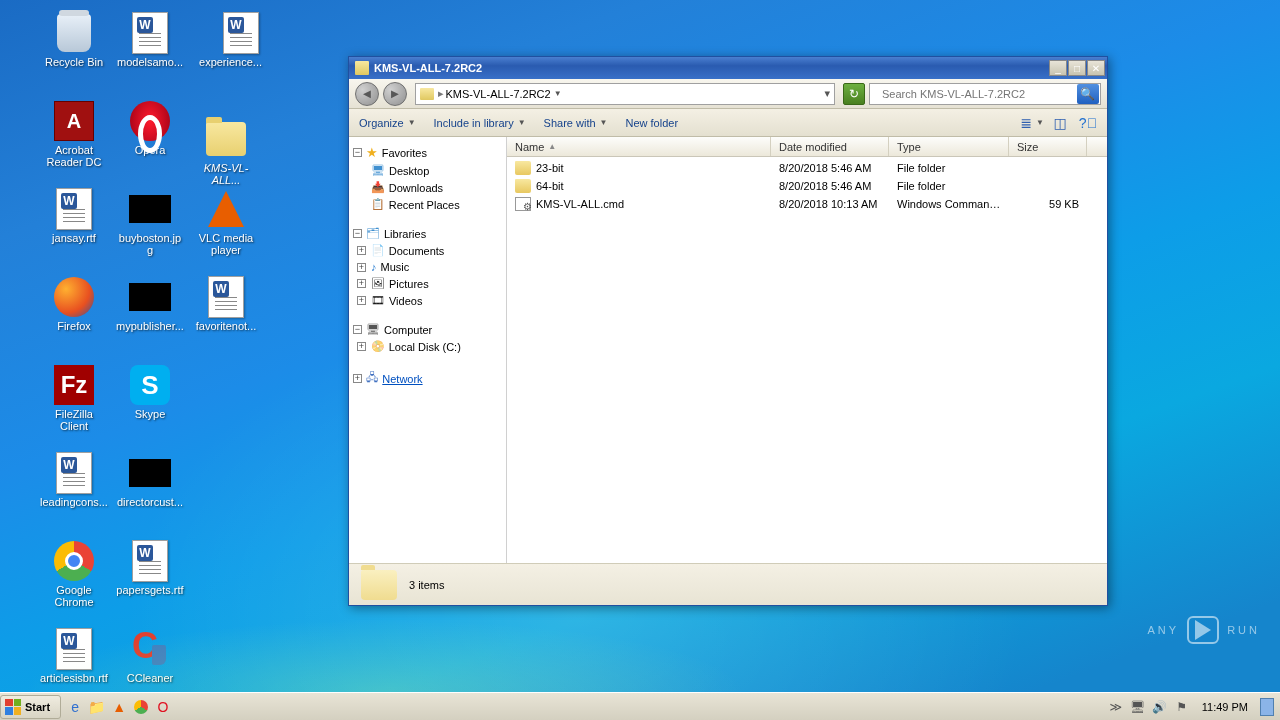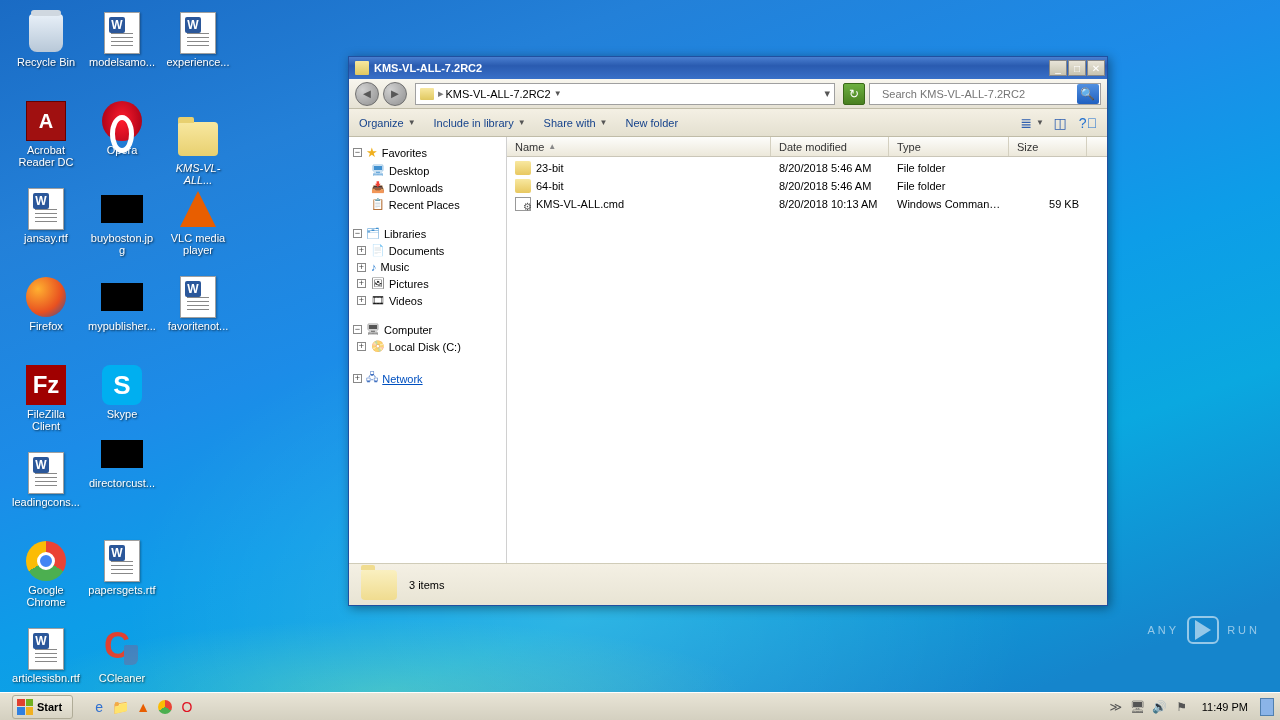--- a/index.html
+++ b/index.html
@@ -1,20 +1,20 @@
 <!DOCTYPE html>
 <html><head>
 <meta charset="utf-8">
 <style>
 *{box-sizing:border-box;margin:0;padding:0;font-family:"Segoe UI",Tahoma,sans-serif;font-size:11px;}
 body{width:1280px;height:720px;overflow:hidden;position:relative;background:radial-gradient(ellipse 900px 600px at 45% 85%,rgba(255,255,255,0.15) 0%,transparent 50%),linear-gradient(160deg,#1a6bc4 0%,#2380d8 20%,#1c8ce8 40%,#0d9de8 55%,#0aa8e0 70%,#1585cc 90%);}
 .desktop{position:absolute;inset:0 0 28px 0;}
 .desktop::after{content:"";position:absolute;left:0;right:0;bottom:0;height:180px;background:radial-gradient(ellipse 600px 120px at 30% 100%,rgba(190,255,140,0.25) 0%,transparent 60%);}
 .desktop-icons{position:absolute;top:0;left:0;display:flex;flex-direction:column;flex-wrap:wrap;height:660px;width:300px;gap:0;}
-.dicon{width:72px;height:80px;display:flex;flex-direction:column;align-items:center;justify-content:flex-start;padding-top:6px;color:#fff;text-align:center;cursor:pointer;}
+.dicon{width:72px;height:80px;display:flex;flex-direction:column;align-items:center;justify-content:flex-start;padding-top:6px;color:#fff;text-align:center;cursor:pointer;margin-left:28px;}
 .dicon .ic{width:42px;height:42px;margin-bottom:2px;display:flex;align-items:center;justify-content:center;font-size:28px;}
 .dicon .lbl{text-shadow:1px 1px 2px rgba(0,0,0,0.7);line-height:12px;max-width:68px;word-wrap:break-word;}
 
 .bin{background:linear-gradient(#e8f0f8,#b8c8d8);border-radius:4px 4px 8px 8px;width:34px;height:38px;position:relative;}
 .bin::before{content:"";position:absolute;top:-4px;left:2px;right:2px;height:6px;background:#d0d8e0;border-radius:3px;}
 .adobe{background:#a01010;width:40px;height:40px;display:flex;align-items:center;justify-content:center;color:#fff;font-size:20px;font-weight:bold;border:1px solid #600;}
 .word{background:#fff;width:36px;height:42px;border:1px solid #a0a0a0;position:relative;box-shadow:1px 1px 2px rgba(0,0,0,0.3);}
 .word::before{content:"W";position:absolute;top:4px;left:4px;width:16px;height:16px;background:#2b579a;color:#fff;font-size:12px;font-weight:bold;display:flex;align-items:center;justify-content:center;border-radius:2px;}
 .word::after{content:"";position:absolute;bottom:6px;left:6px;right:6px;height:14px;background:repeating-linear-gradient(#888 0,#888 1px,transparent 1px,transparent 4px);}
 .ff{width:40px;height:40px;border-radius:50%;background:radial-gradient(circle at 30% 30%,#ffb030,#e85020 60%,#3050a0);}
@@ -71,21 +71,21 @@
 .ficon{width:16px;height:14px;}
 .ficon.folder{background:linear-gradient(#f8e8a0,#e8c860);border-radius:1px 2px 2px 2px;position:relative;}
 .ficon.folder::before{content:"";position:absolute;top:-3px;left:0;width:7px;height:3px;background:#e8c860;border-radius:1px 1px 0 0;}
 .ficon.cmd{background:#fff;border:1px solid #999;position:relative;}
 .ficon.cmd::after{content:"⚙";position:absolute;font-size:10px;right:-2px;bottom:-2px;color:#555;}
 .statusbar{height:42px;background:linear-gradient(#f4f0e4,#e8e4d4);border-top:1px solid #d0ccb8;display:flex;align-items:center;padding:4px 12px;gap:12px;}
 .statusbar .bigfolder{width:36px;height:30px;background:linear-gradient(#faf0c0,#f0dc90);border-radius:2px 4px 4px 4px;position:relative;}
 .statusbar .bigfolder::before{content:"";position:absolute;top:-5px;left:0;width:14px;height:5px;background:#f0dc90;border-radius:2px 2px 0 0;}
 
 .taskbar{position:absolute;bottom:0;left:0;right:0;height:28px;background:linear-gradient(#e8e4d6,#d4d0c0);border-top:1px solid #fff;display:flex;align-items:center;}
-.start{height:24px;padding:0 10px 0 4px;margin:0 12px;background:linear-gradient(#f0ece0,#d8d4c4);border:1px solid #b0ac98;border-radius:3px;display:flex;align-items:center;gap:4px;font-weight:bold;cursor:pointer;}
+.start{height:24px;padding:0 10px 0 4px;margin:0 0;background:linear-gradient(#f0ece0,#d8d4c4);border:1px solid #b0ac98;border-radius:3px;display:flex;align-items:center;gap:4px;font-weight:bold;cursor:pointer;}
 .start .logo{width:16px;height:16px;display:grid;grid-template:1fr 1fr/1fr 1fr;gap:1px;}
 .start .logo span:nth-child(1){background:#e04030;}
 .start .logo span:nth-child(2){background:#70b020;}
 .start .logo span:nth-child(3){background:#3080e0;}
 .start .logo span:nth-child(4){background:#f0b020;}
 .ql{display:flex;gap:2px;margin-left:4px;}
 .ql .qi{width:20px;height:20px;display:flex;align-items:center;justify-content:center;cursor:pointer;font-size:14px;}
 .tray{margin-left:auto;display:flex;align-items:center;gap:6px;padding-right:6px;}
 .tray .ti{width:16px;height:16px;display:flex;align-items:center;justify-content:center;color:#555;font-size:12px;}
 .clock{padding:0 6px;}
@@ -169,39 +169,39 @@
           <div class="jpg"></div>
         </div>
         <div class="lbl">mypublisher...</div>
       </div>
       <div class="dicon" style="position: absolute; left: 86px; top: 358px;">
         <div class="ic">
           <div class="skype">S</div>
         </div>
         <div class="lbl">Skype</div>
       </div>
-      <div class="dicon" style="position: absolute; left: 86px; top: 427px;">
+      <div class="dicon" style="position: absolute; left: 86px; top: 446px;">
         <div class="ic">
           <div class="jpg"></div>
         </div>
         <div class="lbl">directorcust...</div>
       </div>
       <div class="dicon" style="position: absolute; left: 86px; top: 534px;">
         <div class="ic">
           <div class="word"></div>
         </div>
         <div class="lbl">papersgets.rtf</div>
       </div>
       <div class="dicon" style="position: absolute; left: 86px; top: 622px;">
         <div class="ic">
           <div class="cc"></div>
         </div>
         <div class="lbl">CCleaner</div>
       </div>
-      <div class="dicon" style="position: absolute; left: 162px; top: 6px;">
+      <div class="dicon" style="position: absolute; left: 162px; top: 6px; align-items: flex-end;">
         <div class="ic">
           <div class="word"></div>
         </div>
         <div class="lbl">experience...</div>
       </div>
       <div class="dicon" style="position: absolute; left: 162px; top: 112px; font-style: italic;">
         <div class="ic">
           <div class="folder-big"></div>
         </div>
         <div class="lbl">KMS-VL-ALL...</div>

